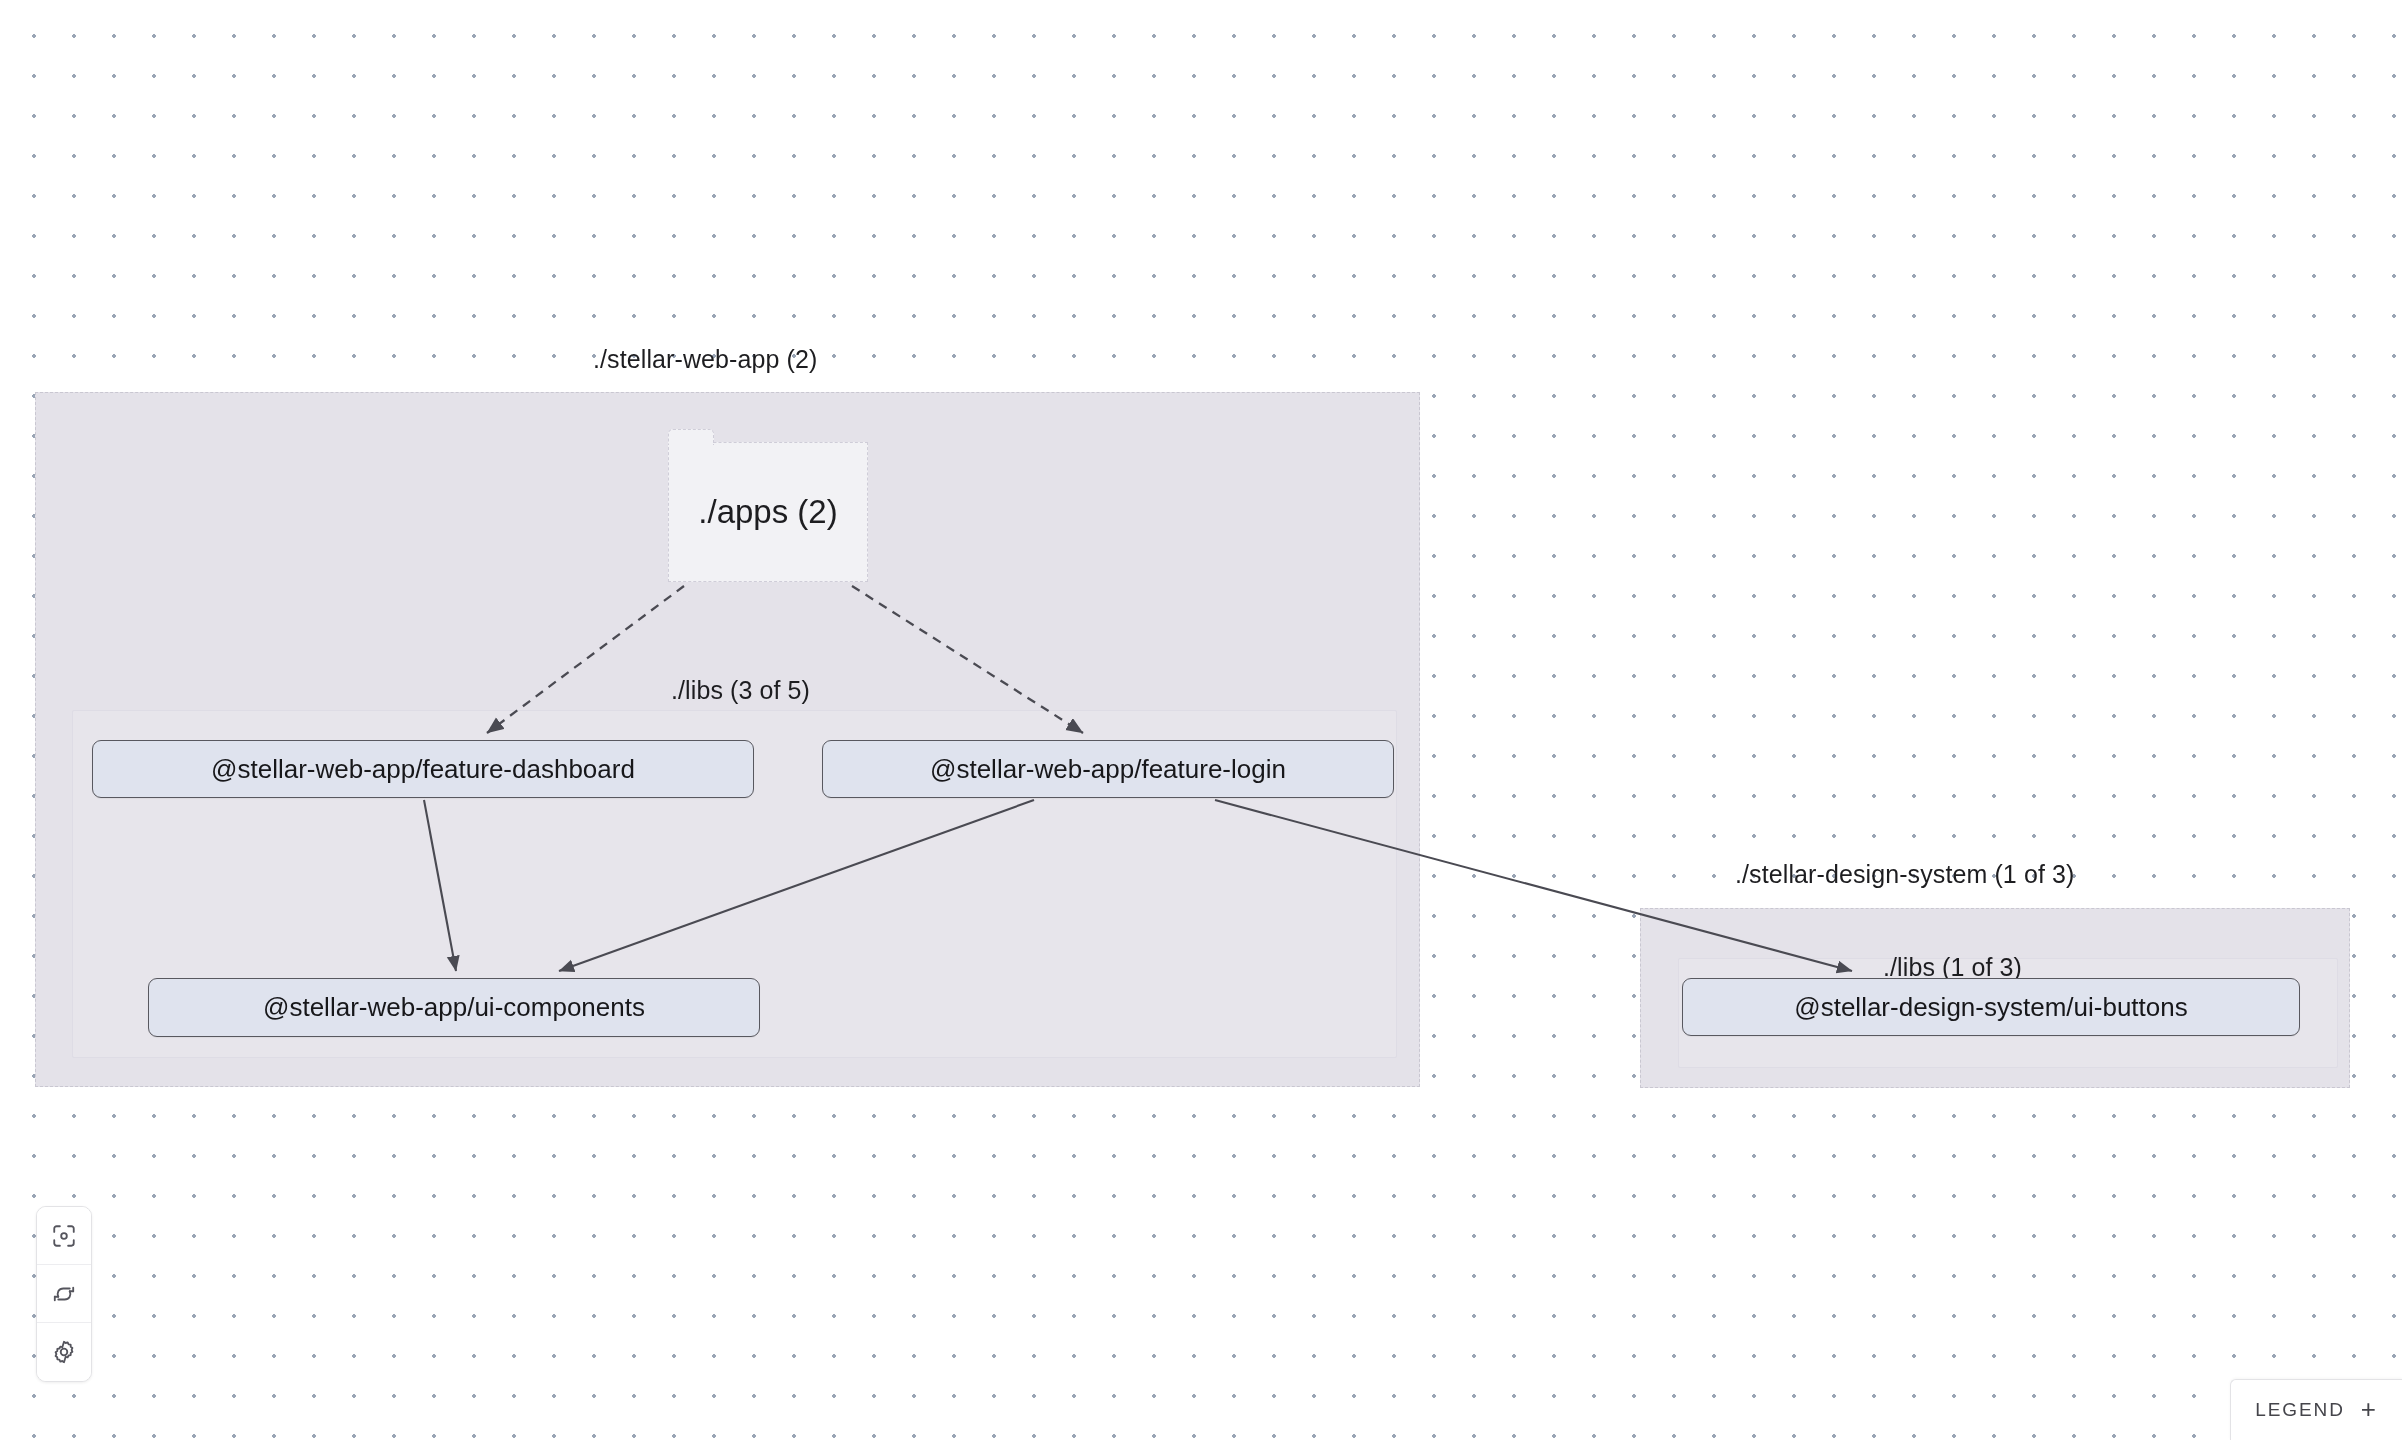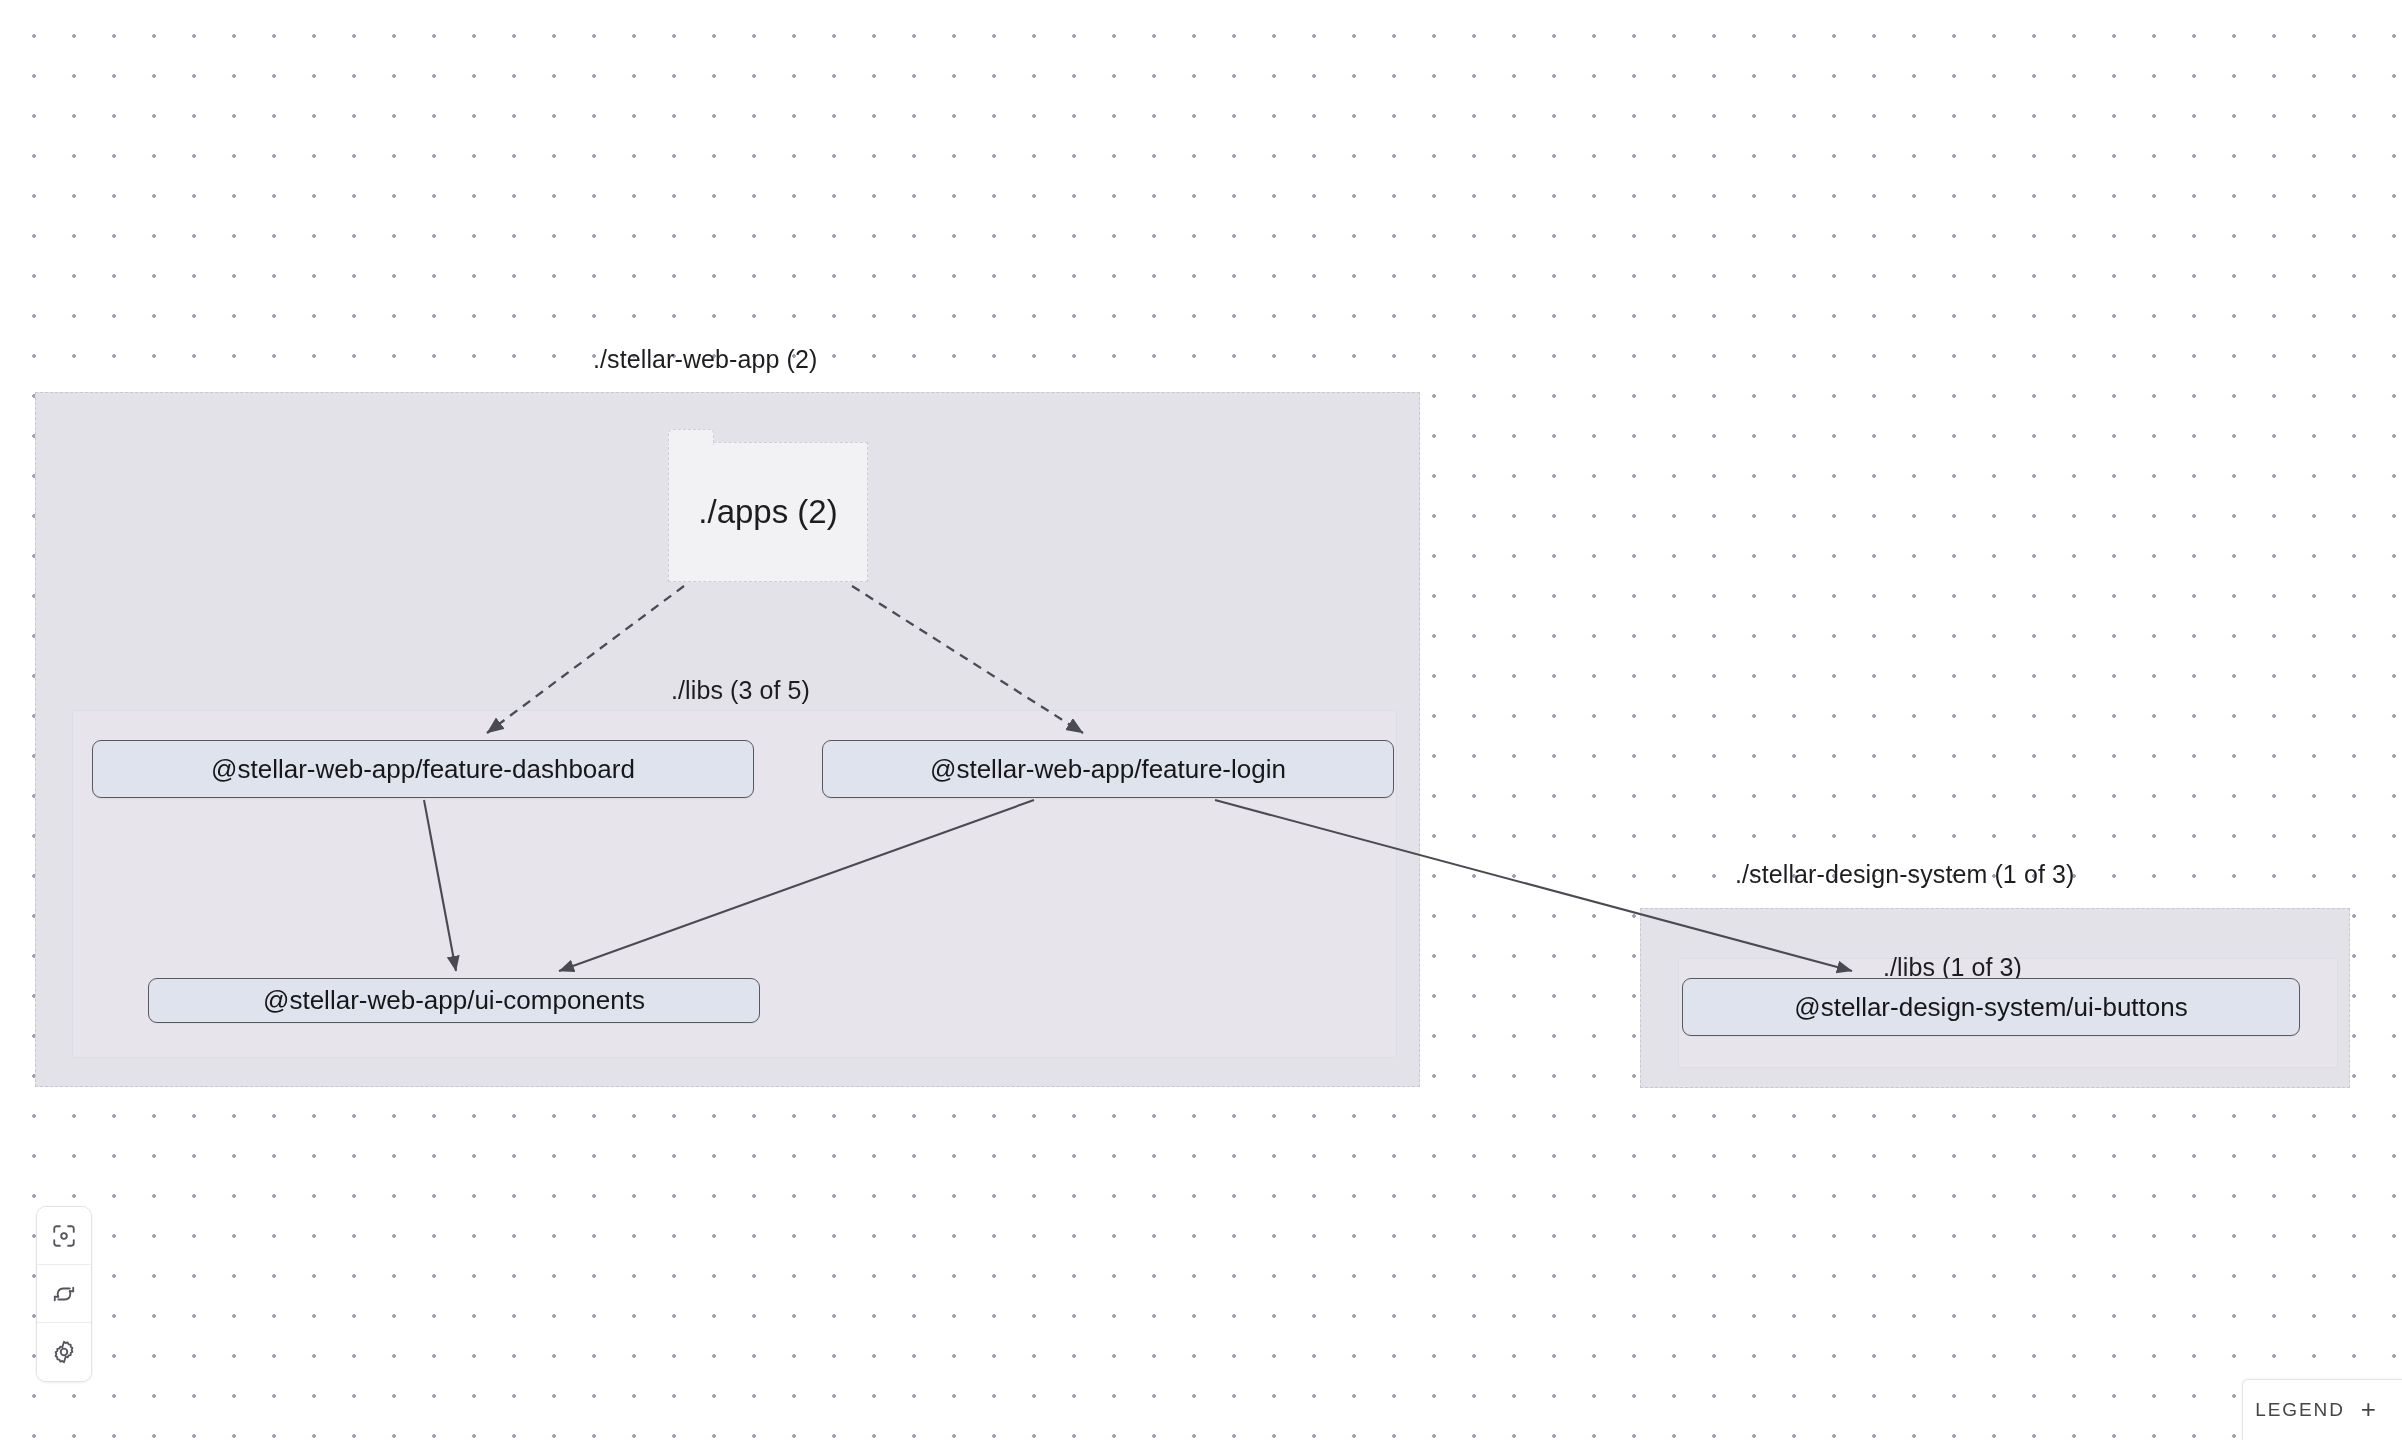--- a/index.html
+++ b/index.html
@@ -139,21 +139,21 @@
   
   #legend-panel {
     position: absolute;
     right: 0px;
     bottom: 0px;
     background: #ffffff;
     border: 1px solid #e3e3e6;
     border-right: none;
     border-bottom: none;
     border-top-left-radius: 6px;
-    padding: 18px 26px 18px 12px;
+    padding: 18px 26px 18px 24px;
     display: flex;
     align-items: center;
     gap: 16px;
     cursor: pointer;
     box-shadow: 0 -1px 3px rgba(0,0,0,0.04);
   }
   .legend-text {
     font-size: 19px;
     letter-spacing: 1.9px;
     color: #45454b;
@@ -209,21 +209,21 @@
     </svg>
 
     <div class="lib-node" style="left:822px; top:740px; width:572px; height:58px;">
       <span>@stellar-web-app/feature-login</span>
     </div>
 
     <div class="lib-node" style="left:92px; top:740px; width:662px; height:58px;">
       <span>@stellar-web-app/feature-dashboard</span>
     </div>
 
-    <div class="lib-node" style="left:148px; top:978px; width:612px; height:45px;">
+    <div class="lib-node" style="left:148px; top:978px; width:612px; height:59px;">
       <span>@stellar-web-app/ui-components</span>
     </div>
 
     <div class="lib-node" style="left:1682px; top:978px; width:618px; height:58px;text-align:right;">
       <span>@stellar-design-system/ui-buttons</span>
     </div>
 
   </div>
 
   <div id="view-controls">

